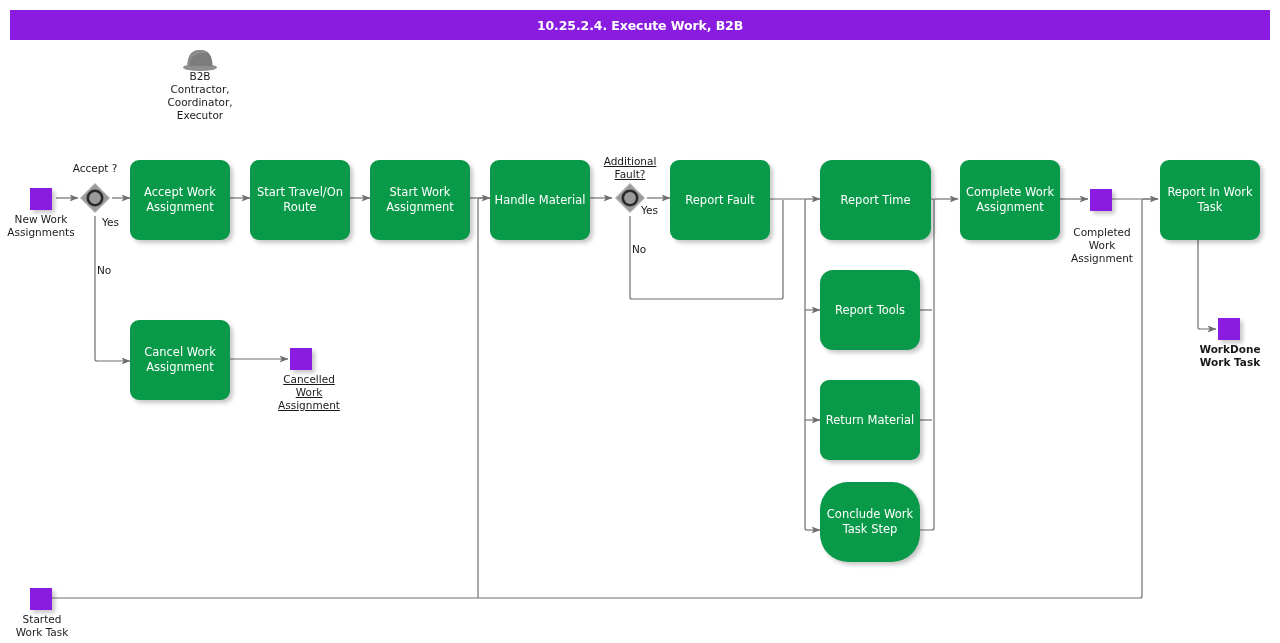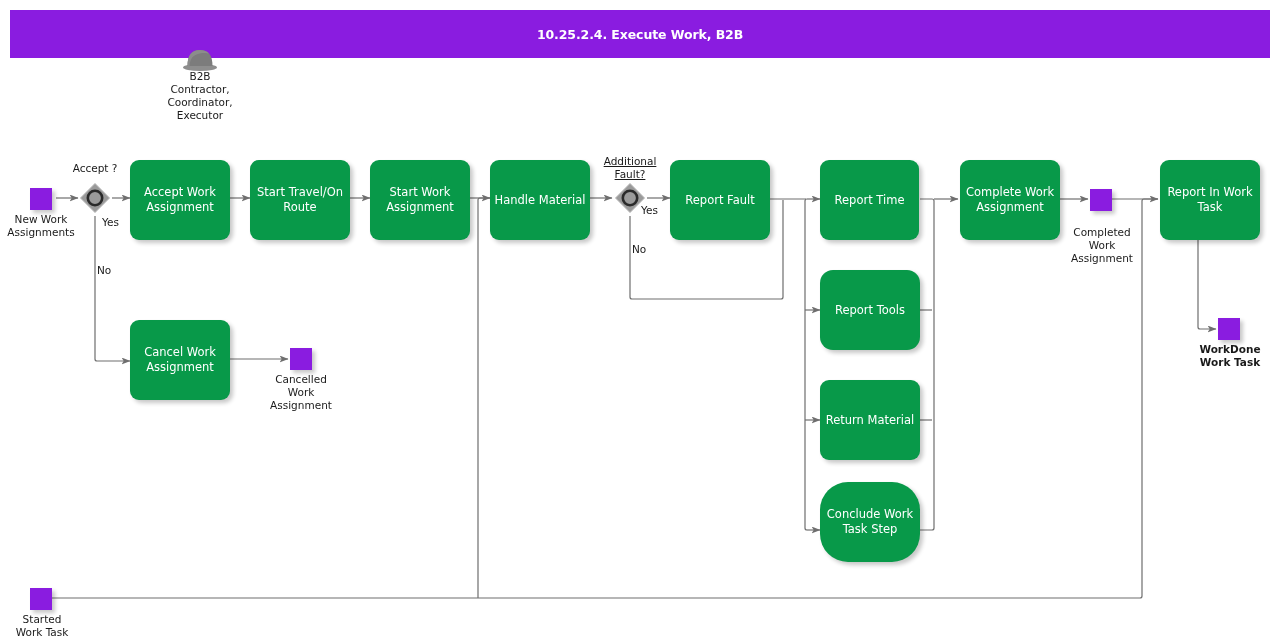--- a/index.html
+++ b/index.html
@@ -19,21 +19,21 @@
     background: #ffffff;
     overflow: hidden;
   }
 
   
   #title-bar {
     position: absolute;
     left: 10px;
     top: 10px;
     width: 1260px;
-    height: 48px;
+    height: 30px;
     background: #8A1CE0;
     color: #ffffff;
     font-family: "DejaVu Sans", sans-serif;
     font-size: 12.5px;
     font-weight: bold;
     display: flex;
     align-items: center;
     justify-content: center;
     letter-spacing: -0.1px;
   }
@@ -203,21 +203,21 @@
   <div class="actor-label" style="left:150px; top:70px; width:100px;">B2B
 Contractor,
 Coordinator,
 Executor</div>
 
   <div class="event" style="left:30px; top:188px;"></div>
   <div class="event-label" style="left:-5px; top:213px; width:92px;">New Work
 Assignments</div>
 
   <div class="event" style="left:290px; top:348px;"></div>
-  <div class="event-label" style="left:252px; top:373px; width:98px;">Cancelled
+  <div class="event-label" style="left:260px; top:373px; width:98px;text-decoration:underline;">Cancelled
 Work
 Assignment</div>
 
   <div class="event" style="left:1090px; top:189px;"></div>
   <div class="event-label" style="left:1053px; top:226px; width:98px;">Completed
 Work
 Assignment</div>
 
   <div class="event" style="left:1218px; top:318px;"></div>
   <div class="event-label" style="left:1182px; top:343px; width:96px;font-weight:bold;">WorkDone
@@ -270,21 +270,21 @@
 
   <div class="task" style="left:670px; top:160px; width:100px; height:80px;">
     <span class="tlabel">Report Fault</span>
   </div>
 
   <div class="task" style="left:130px; top:320px; width:100px; height:80px;">
     <span class="tlabel">Cancel Work
 Assignment</span>
   </div>
 
-  <div class="task" style="left:820px; top:160px; width:99px; height:80px;">
+  <div class="task" style="left:820px; top:160px; width:111px; height:80px;border-radius:12px;">
     <span class="tlabel">Report Time</span>
   </div>
 
   <div class="task" style="left:820px; top:270px; width:100px; height:80px;border-radius:13px;">
     <span class="tlabel">Report Tools</span>
   </div>
 
   <div class="task" style="left:820px; top:380px; width:100px; height:80px;">
     <span class="tlabel">Return Material</span>
   </div>

